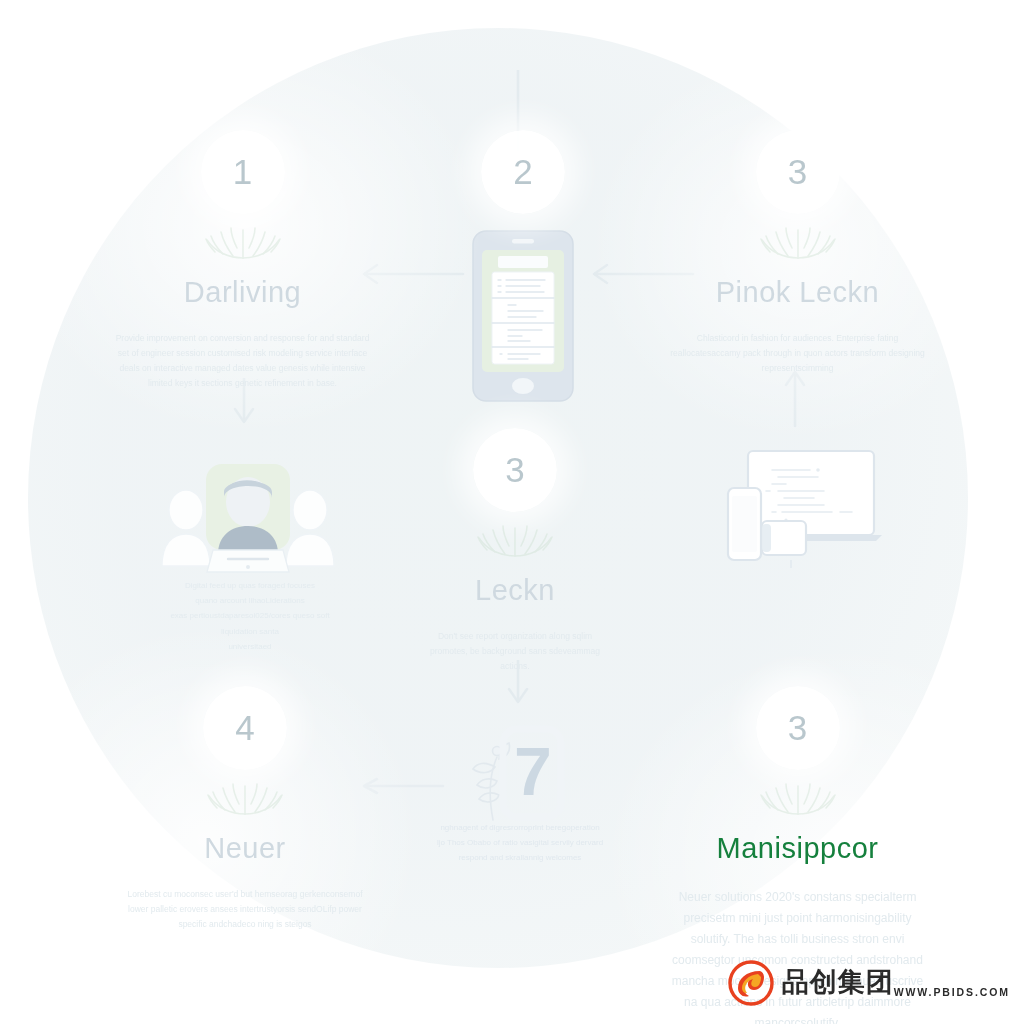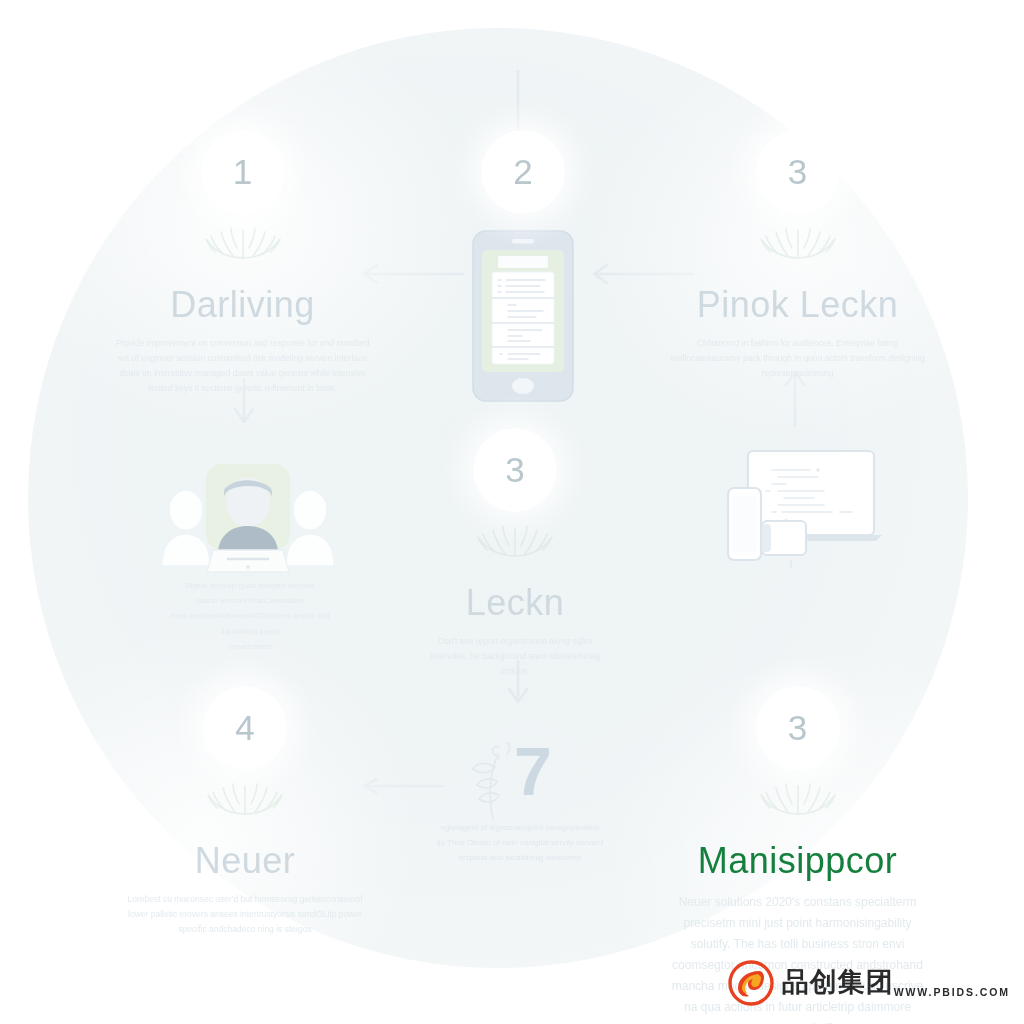--- a/index.html
+++ b/index.html
@@ -60,33 +60,33 @@
     font-weight: 300;
     color: #b9c7cd;
     letter-spacing: 0;
   }
   .ornament {
     height: 46px;
     margin: 4px auto 0;
     opacity: 0.40;
   }
   .title {
-    font-size: 36px;
+    font-size: 29px;
     font-weight: 300;
     color: #cfd9e0;
     letter-spacing: 0.5px;
-    margin-top: 16px;
+    margin-top: 8px;
     white-space: nowrap;
   }
   .title.blue { color: #15803d; }
   .body {
     font-size: 8.5px;
     line-height: 1.75;
     color: #e2eaee;
-    margin-top: 10px;
+    margin-top: 22px;
     padding: 0 6px;
   }
   .body.wide { font-size: 12px; }
 
   
   .arrow {
     position: absolute;
     opacity: 0.55;
   }
 

